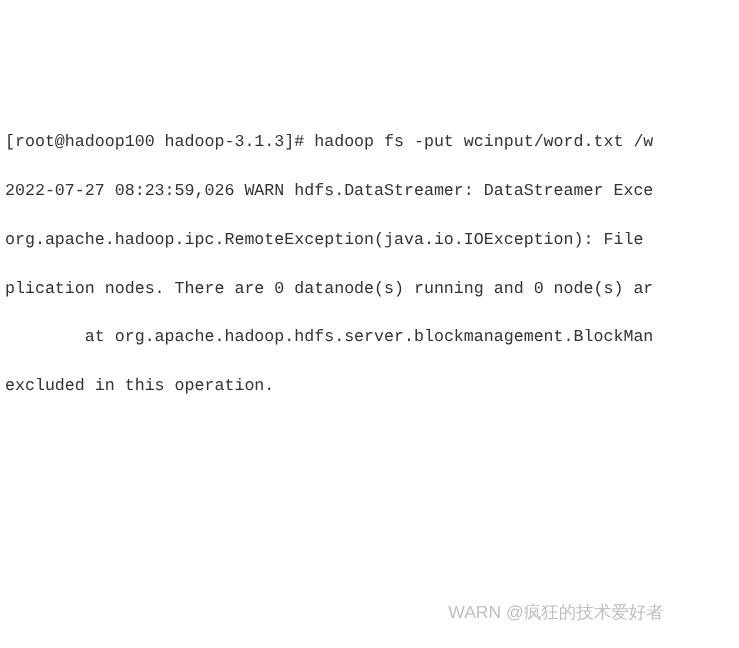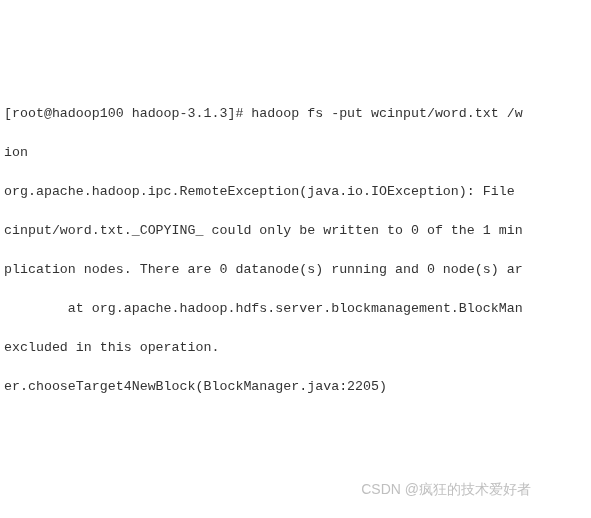--- a/index.html
+++ b/index.html
@@ -37,41 +37,39 @@
       pointer-events: none;
     }
   </style>
 </head>
 <body>
 
 
 
 <div class="terminal-output">
 <span class="line">[root@hadoop100 hadoop-3.1.3]# hadoop fs -put wcinput/word.txt /w</span>
-<span class="line">ion</span>
+<span class="line">2022-07-27 08:23:59,026 WARN hdfs.DataStreamer: DataStreamer Exce</span>
 <span class="line">org.apache.hadoop.ipc.RemoteException(java.io.IOException): File</span>
-<span class="line">cinput/word.txt._COPYING_ could only be written to 0 of the 1 min</span>
 <span class="line">plication nodes. There are 0 datanode(s) running and 0 node(s) ar</span>
 <span class="line">        at org.apache.hadoop.hdfs.server.blockmanagement.BlockMan</span>
 <span class="line">excluded in this operation.</span>
-<span class="line">er.chooseTarget4NewBlock(BlockManager.java:2205)</span>
 
 
 
 
 
 
 
 
 
 
 
 
 
 
 
 
 </div>
 
-<div class="watermark">CSDN @疯狂的技术爱好者</div>
+<div class="watermark">WARN @疯狂的技术爱好者</div>
 
 
 
 
 </body></html>

